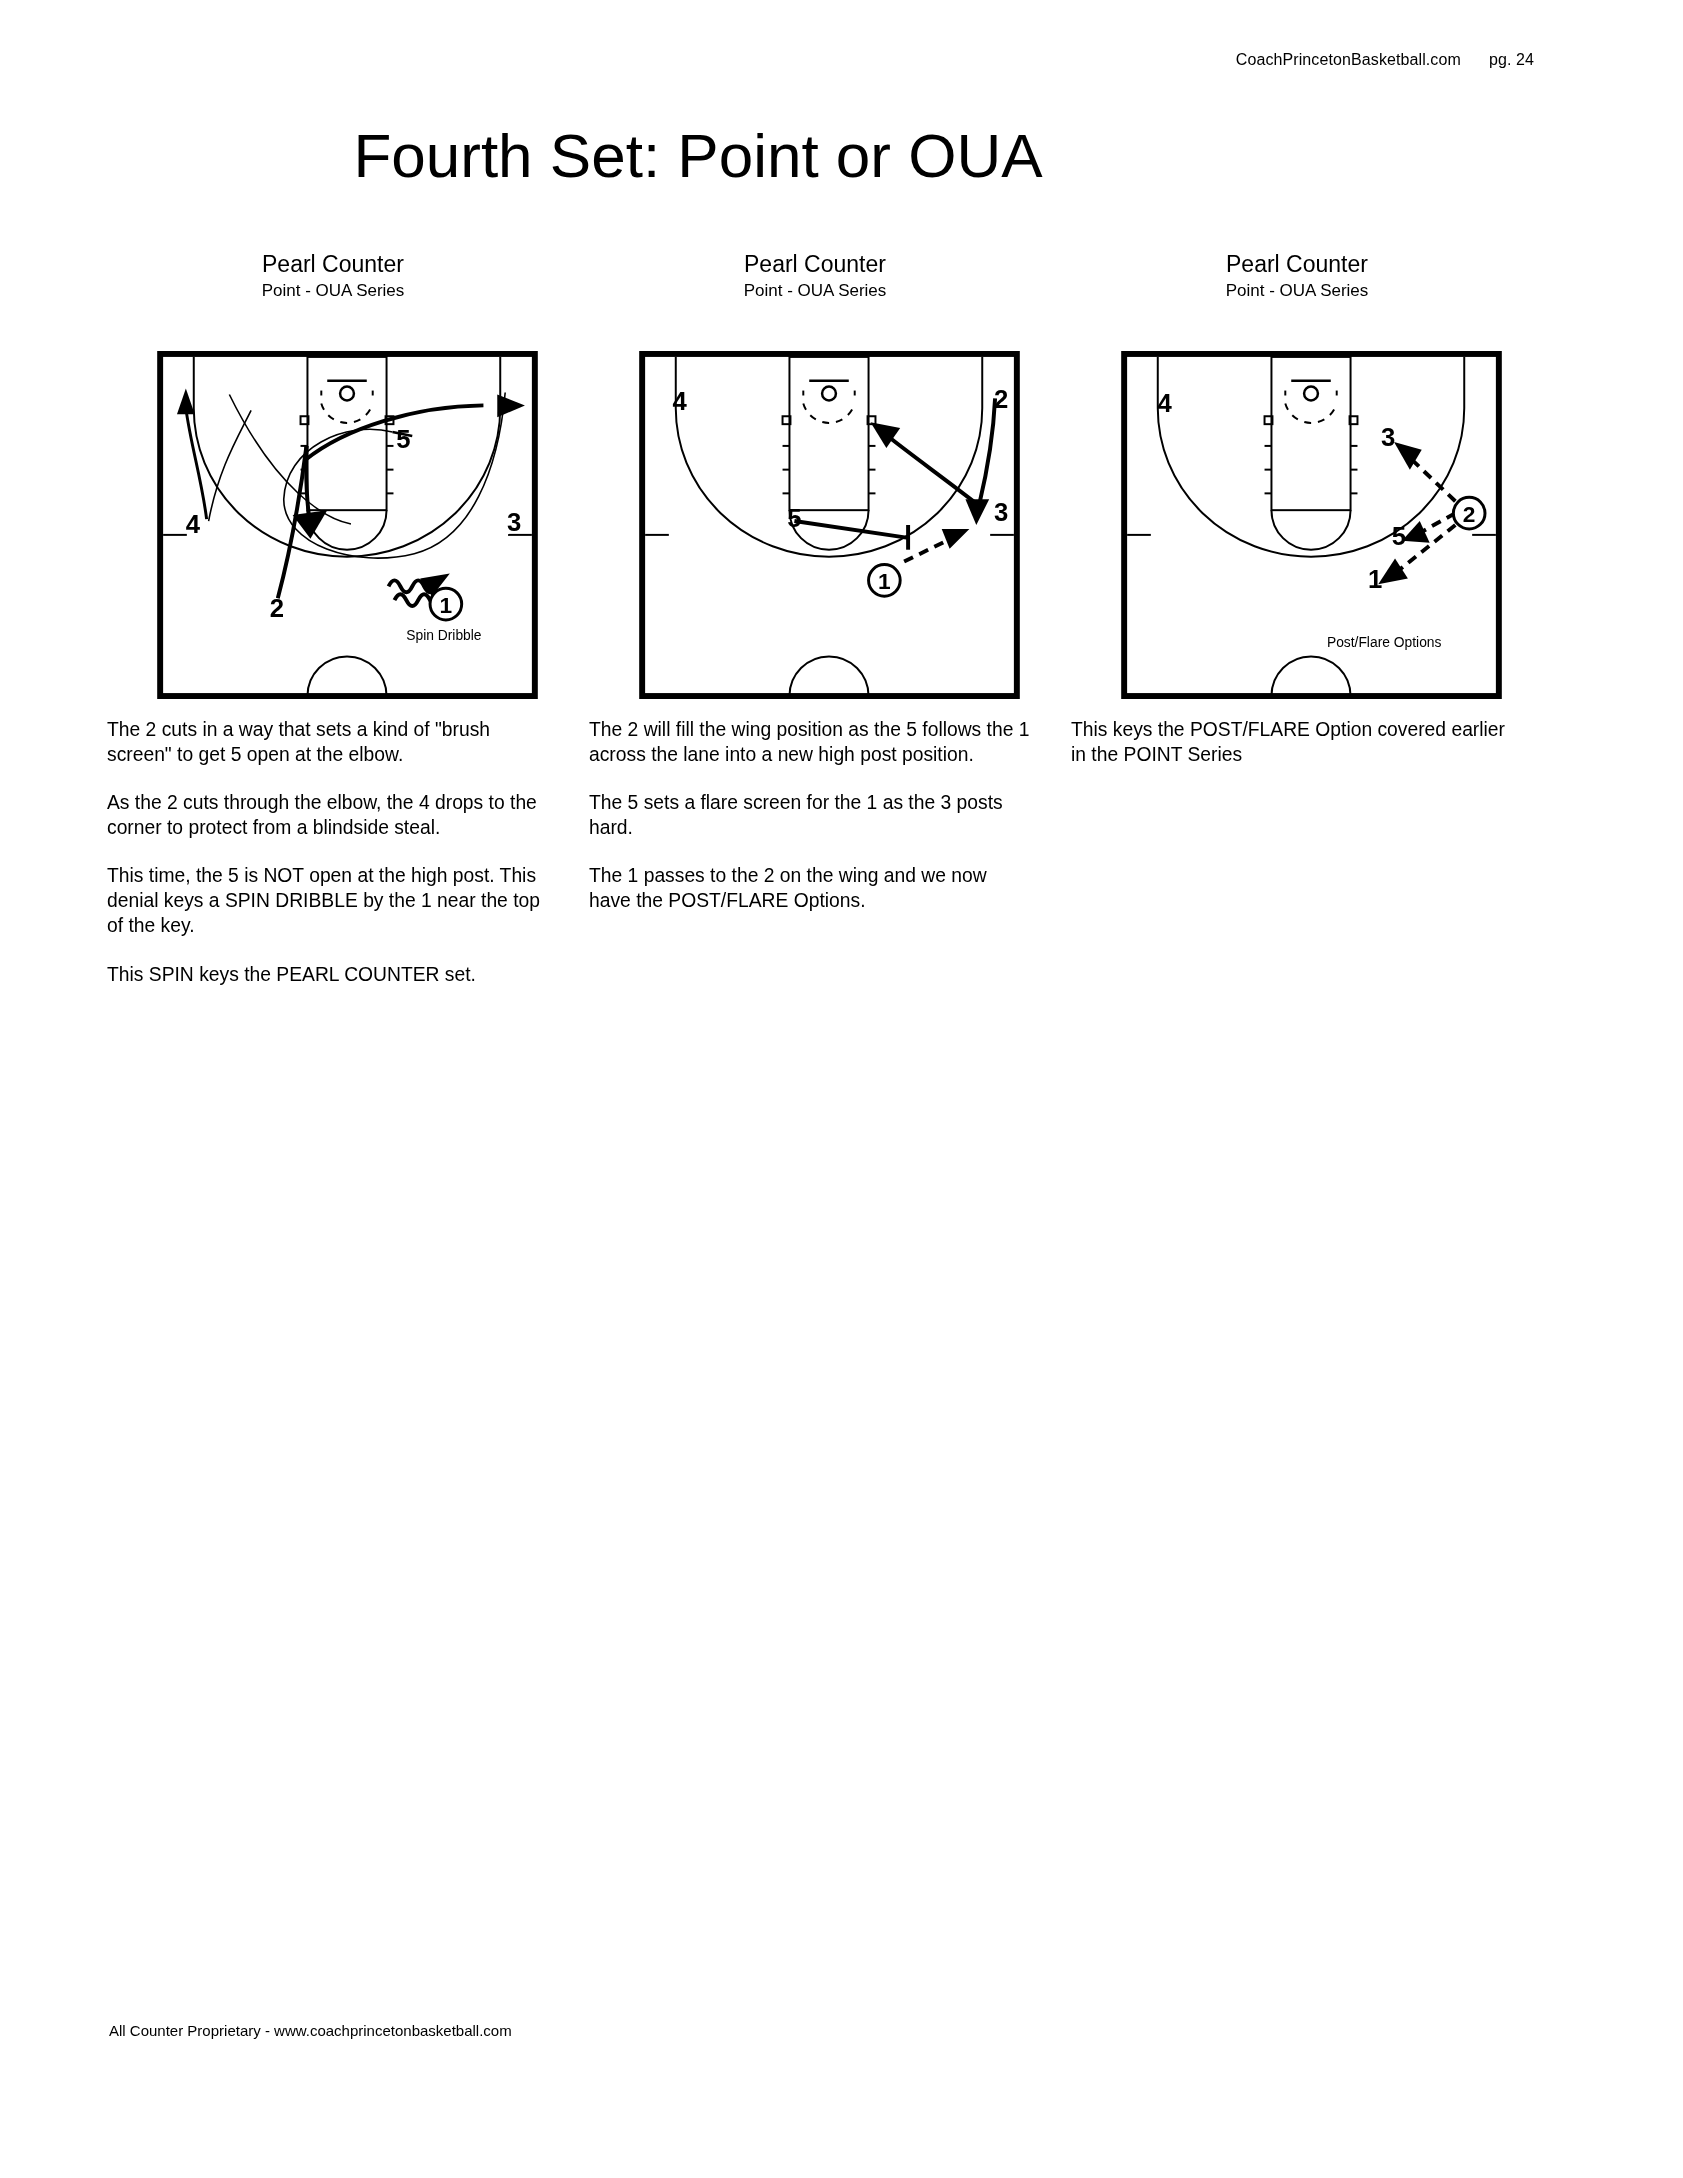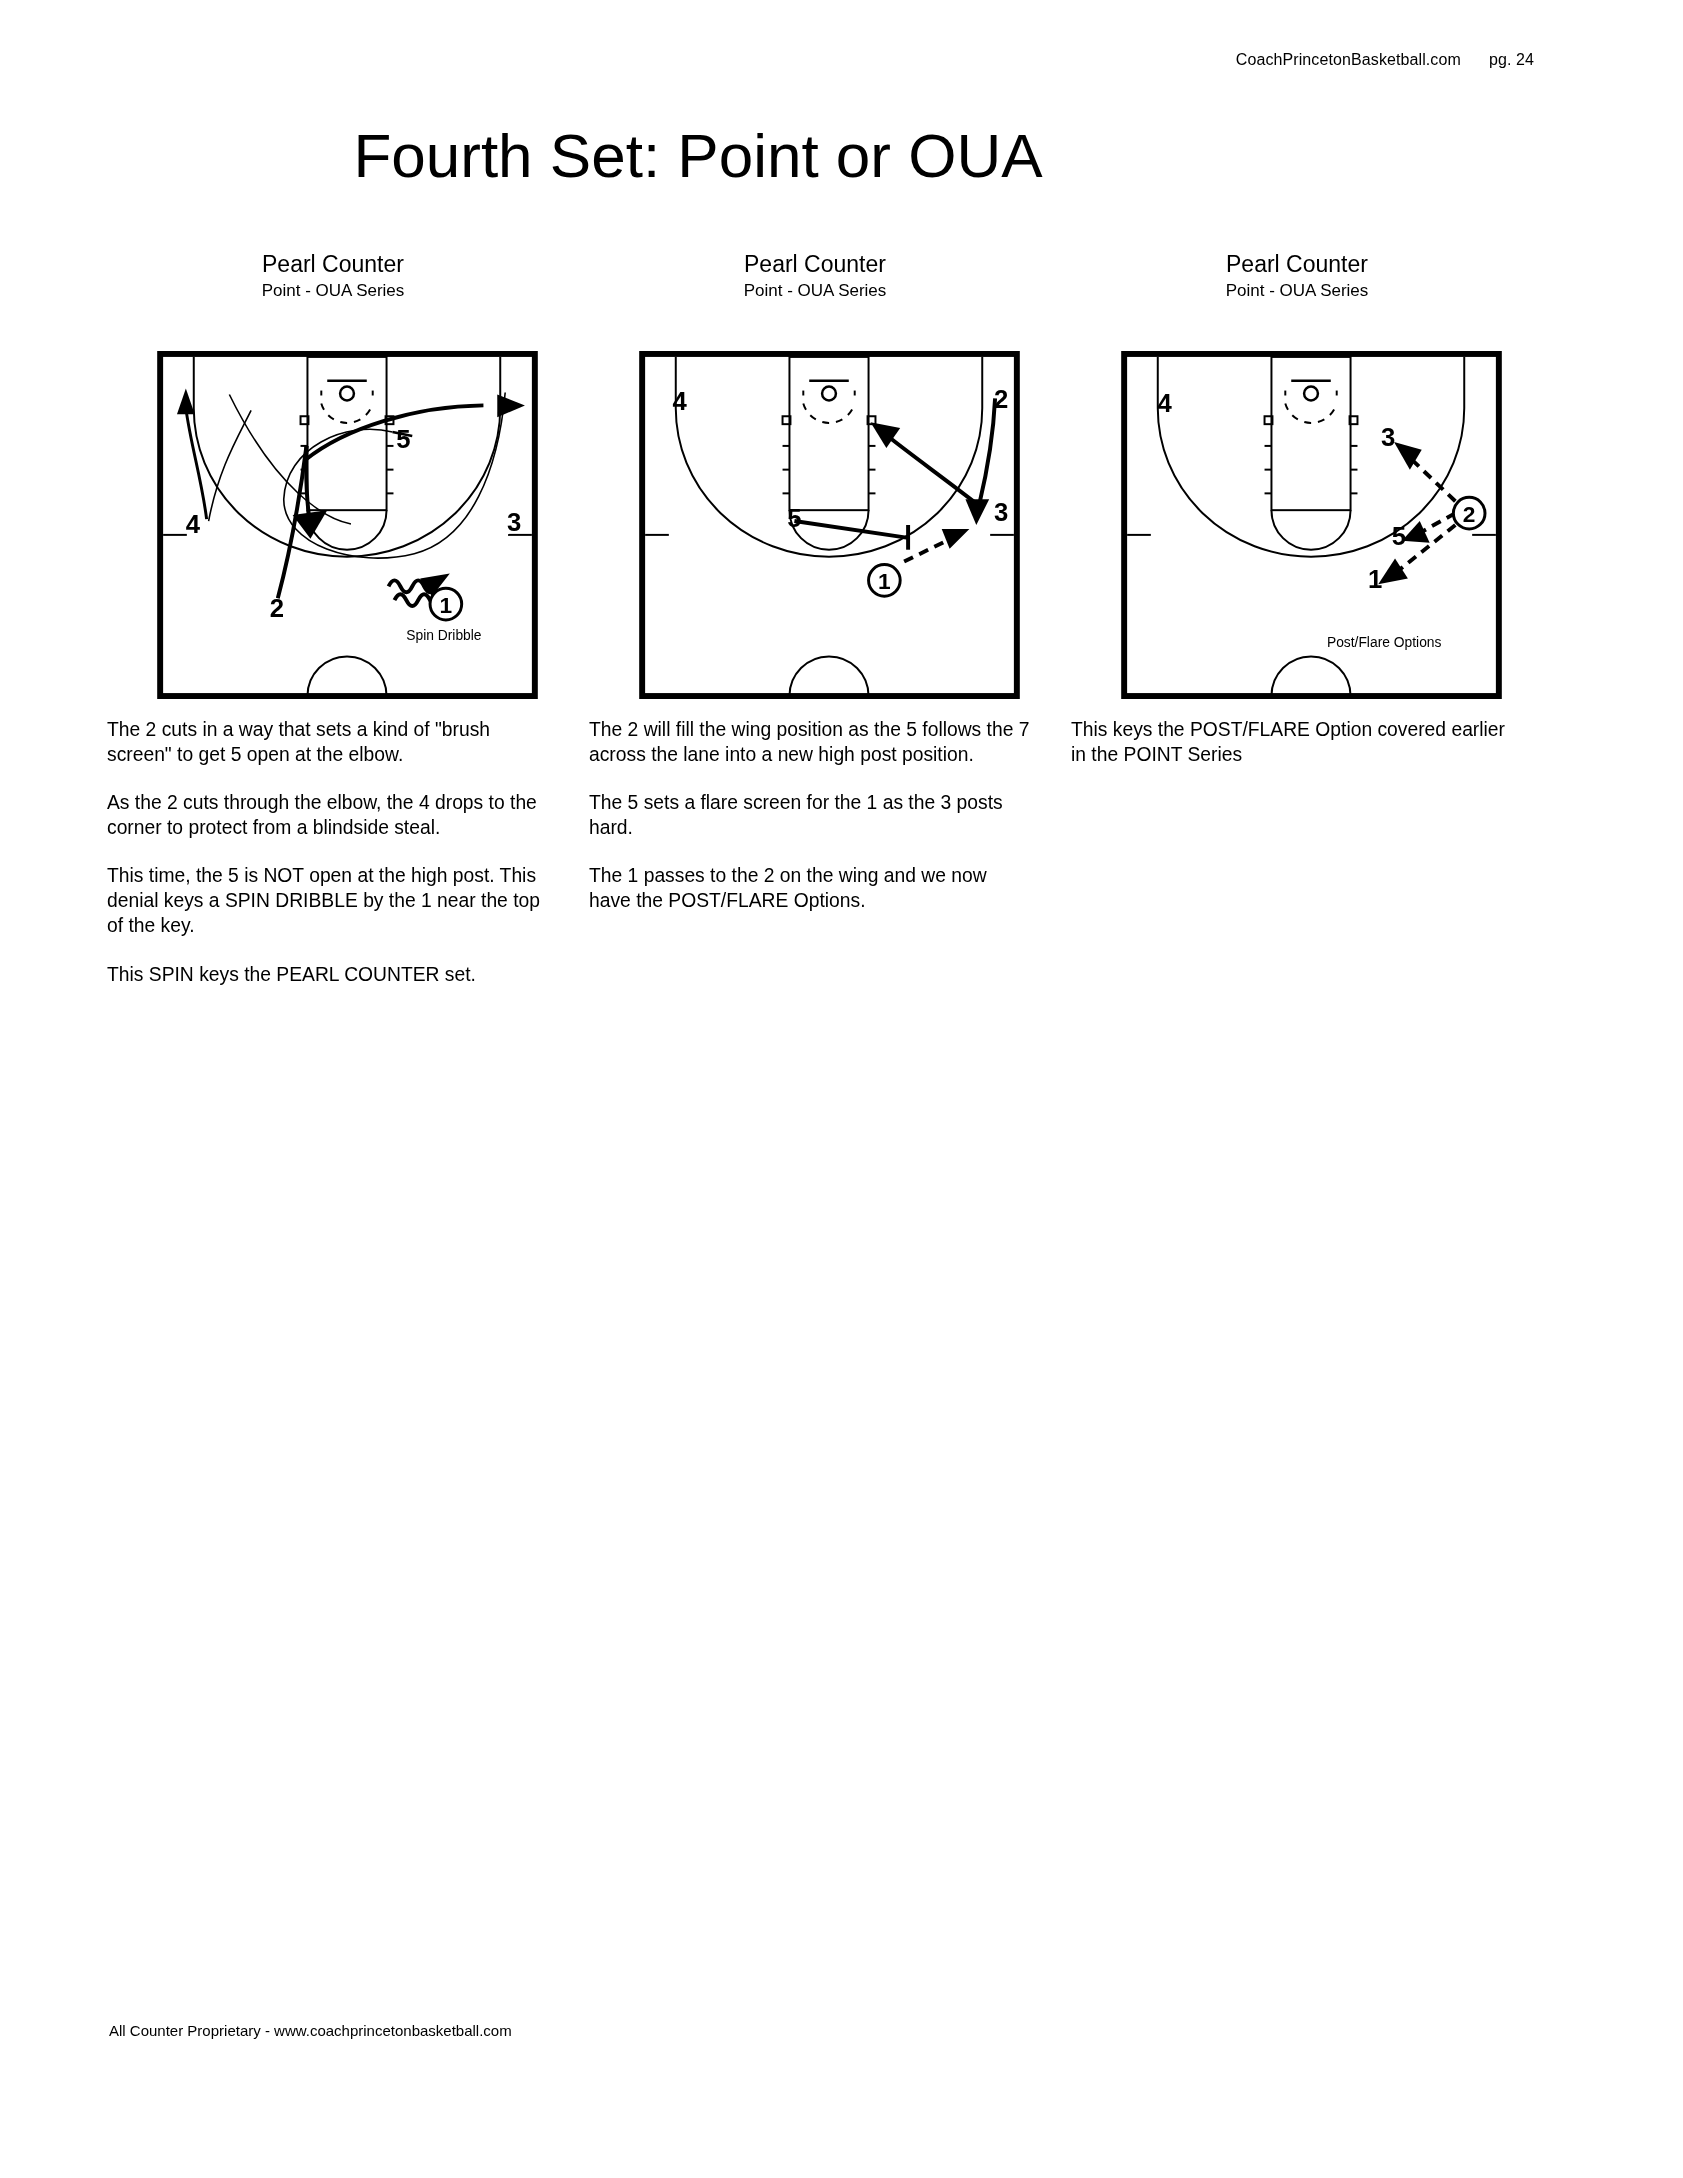--- a/index.html
+++ b/index.html
@@ -257,21 +257,21 @@
         <text class="plabel" x="366" y="58" text-anchor="middle">2</text>
         <text class="plabel" x="366" y="172" text-anchor="middle">3</text>
         <text class="plabel" x="157" y="178" text-anchor="middle">5</text>
         <circle cx="248" cy="232" r="16" fill="#fff" stroke="#000" stroke-width="3"></circle>
         <text class="pcircnum" x="248" y="241" text-anchor="middle">1</text>
         <text class="annot" x="290" y="292" text-anchor="middle"></text>
       </svg>
     </div>
 
     <div class="notes">
-      <p>The 2 will fill the wing position as the 5 follows the 7 across the lane into a new high post position.</p>
+      <p>The 2 will fill the wing position as the 5 follows the 1 across the lane into a new high post position.</p>
       <p>The 5 sets a flare screen for the 1 as the 3 posts hard.</p>
       <p>The 1 passes to the 2 on the wing and we now have the POST/FLARE Options.</p>
     </div>
   </div>
 
   <div class="col col-3">
     <div class="diag-title">Pearl Counter</div>
     <div class="diag-sub">Point - OUA Series</div>
 
     <div class="court-wrap">

